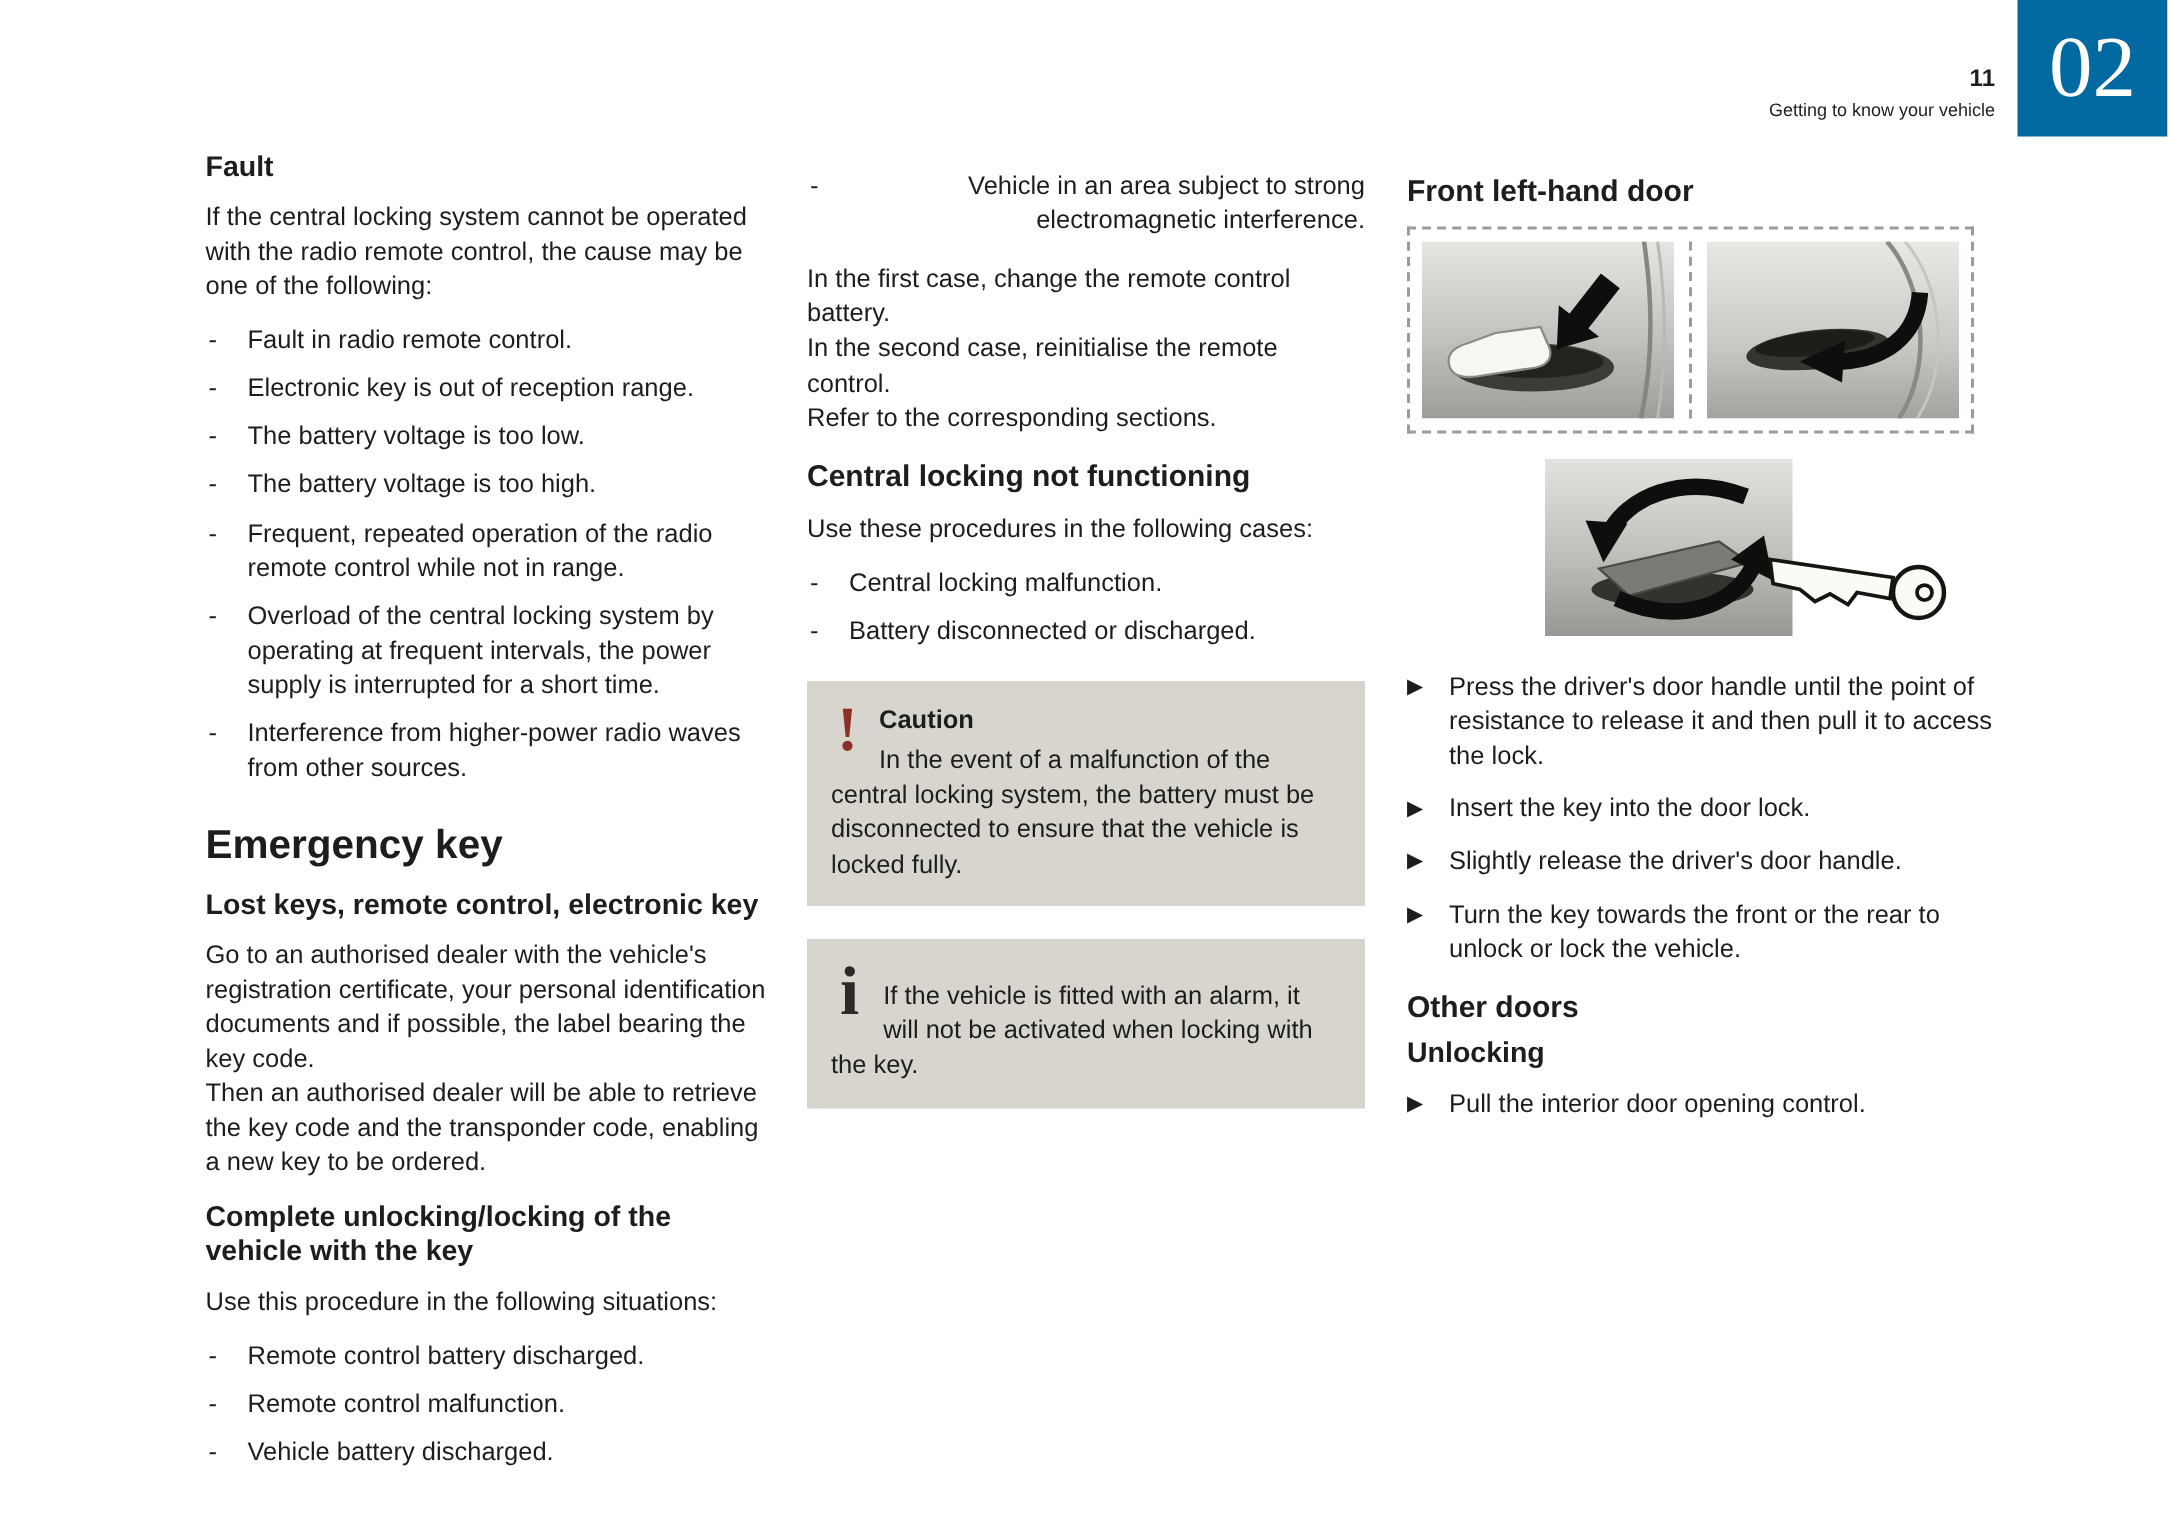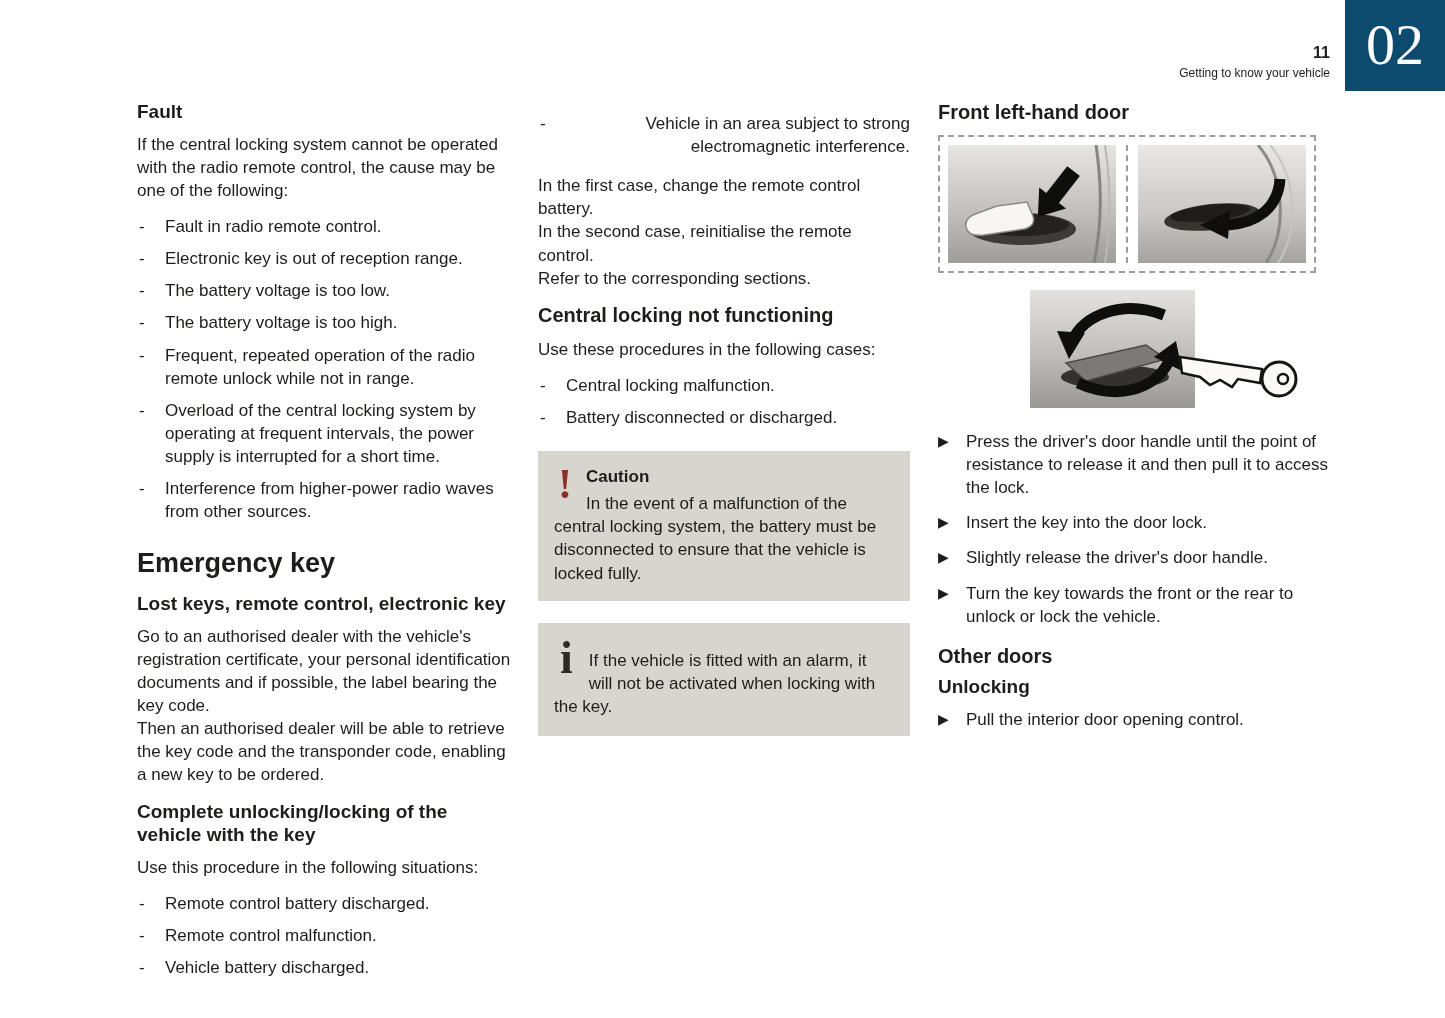--- a/index.html
+++ b/index.html
@@ -7,35 +7,35 @@
   body {
     width:1445px; height:1018px; position:relative; overflow:hidden;
     font-family:"Liberation Sans","DejaVu Sans",sans-serif;
     color:#1d1d1b; font-size:17px; line-height:1.36;
   }
   .page { position:relative; width:1445px; height:1018px; background:#fff; }
 
   
   .chapter-tab {
     position:absolute; top:0; right:0; width:100px; height:91px;
-    background:#0c4a6e; color:#fff;
+    background:#0369a1; color:#fff;
     display:flex; align-items:center; justify-content:center;
     font-family:"Liberation Serif","DejaVu Serif",serif; font-size:58px;
   }
   .page-number { position:absolute; top:42px; right:115px; font-weight:bold; font-size:16px; }
   .page-header { position:absolute; top:65px; right:115px; font-size:12px; }
 
   
   .col  { position:absolute; top:100px; }
   .col1 { left:137px;  width:376px; }
   .col2 { left:538px;  width:372px; }
   .col3 { left:938px;  width:396px; }
 
   .h-sub  { font-size:19px; font-weight:bold; line-height:1.25; margin:0 0 9px; }
-  .h-sub2 { font-size:20px; font-weight:bold; line-height:1.25; margin:0 0 10px; }
+  .h-sub2 { font-size:20px; font-weight:bold; line-height:1.25; margin:16px 0 10px; }
   .h-big  { font-size:27px; font-weight:bold; margin:22px 0 10px; }
   .para   { margin:0 0 13px; }
   .para.tight { margin-bottom:0; }
 
   .dash-list { margin:4px 0 16px; }
   .dash-item { position:relative; padding-left:28px; margin-bottom:9px; }
   .dash-item::before { content:"-"; position:absolute; left:2px; top:0; }
 
   .tri-list { margin:18px 0 16px; }
   .tri-item { position:relative; padding-left:28px; margin-bottom:12px; }
@@ -77,21 +77,21 @@
   <div class="page-header">Getting to know your vehicle</div>
 
   <section class="col col1">
     <h3 class="h-sub">Fault</h3>
     <p class="para">If the central locking system cannot be operated with the radio remote control, the cause may be one of the following:</p>
     <div class="dash-list">
       <div class="dash-item">Fault in radio remote control.</div>
       <div class="dash-item">Electronic key is out of reception range.</div>
       <div class="dash-item">The battery voltage is too low.</div>
       <div class="dash-item">The battery voltage is too high.</div>
-      <div class="dash-item">Frequent, repeated operation of the radio remote unlock while not in range.</div>
+      <div class="dash-item">Frequent, repeated operation of the radio remote control while not in range.</div>
       <div class="dash-item">Overload of the central locking system by operating at frequent intervals, the power supply is interrupted for a short time.</div>
       <div class="dash-item">Interference from higher-power radio waves from other sources.</div>
     </div>
 
     <h2 class="h-big">Emergency key</h2>
     <h3 class="h-sub">Lost keys, remote control, electronic key</h3>
     <p class="para tight">Go to an authorised dealer with the vehicle's registration certificate, your personal identification documents and if possible, the label bearing the key code.</p>
     <p class="para">Then an authorised dealer will be able to retrieve the key code and the transponder code, enabling a new key to be ordered.</p>
 
     <h3 class="h-sub">Complete unlocking/locking of the vehicle with the key</h3>

